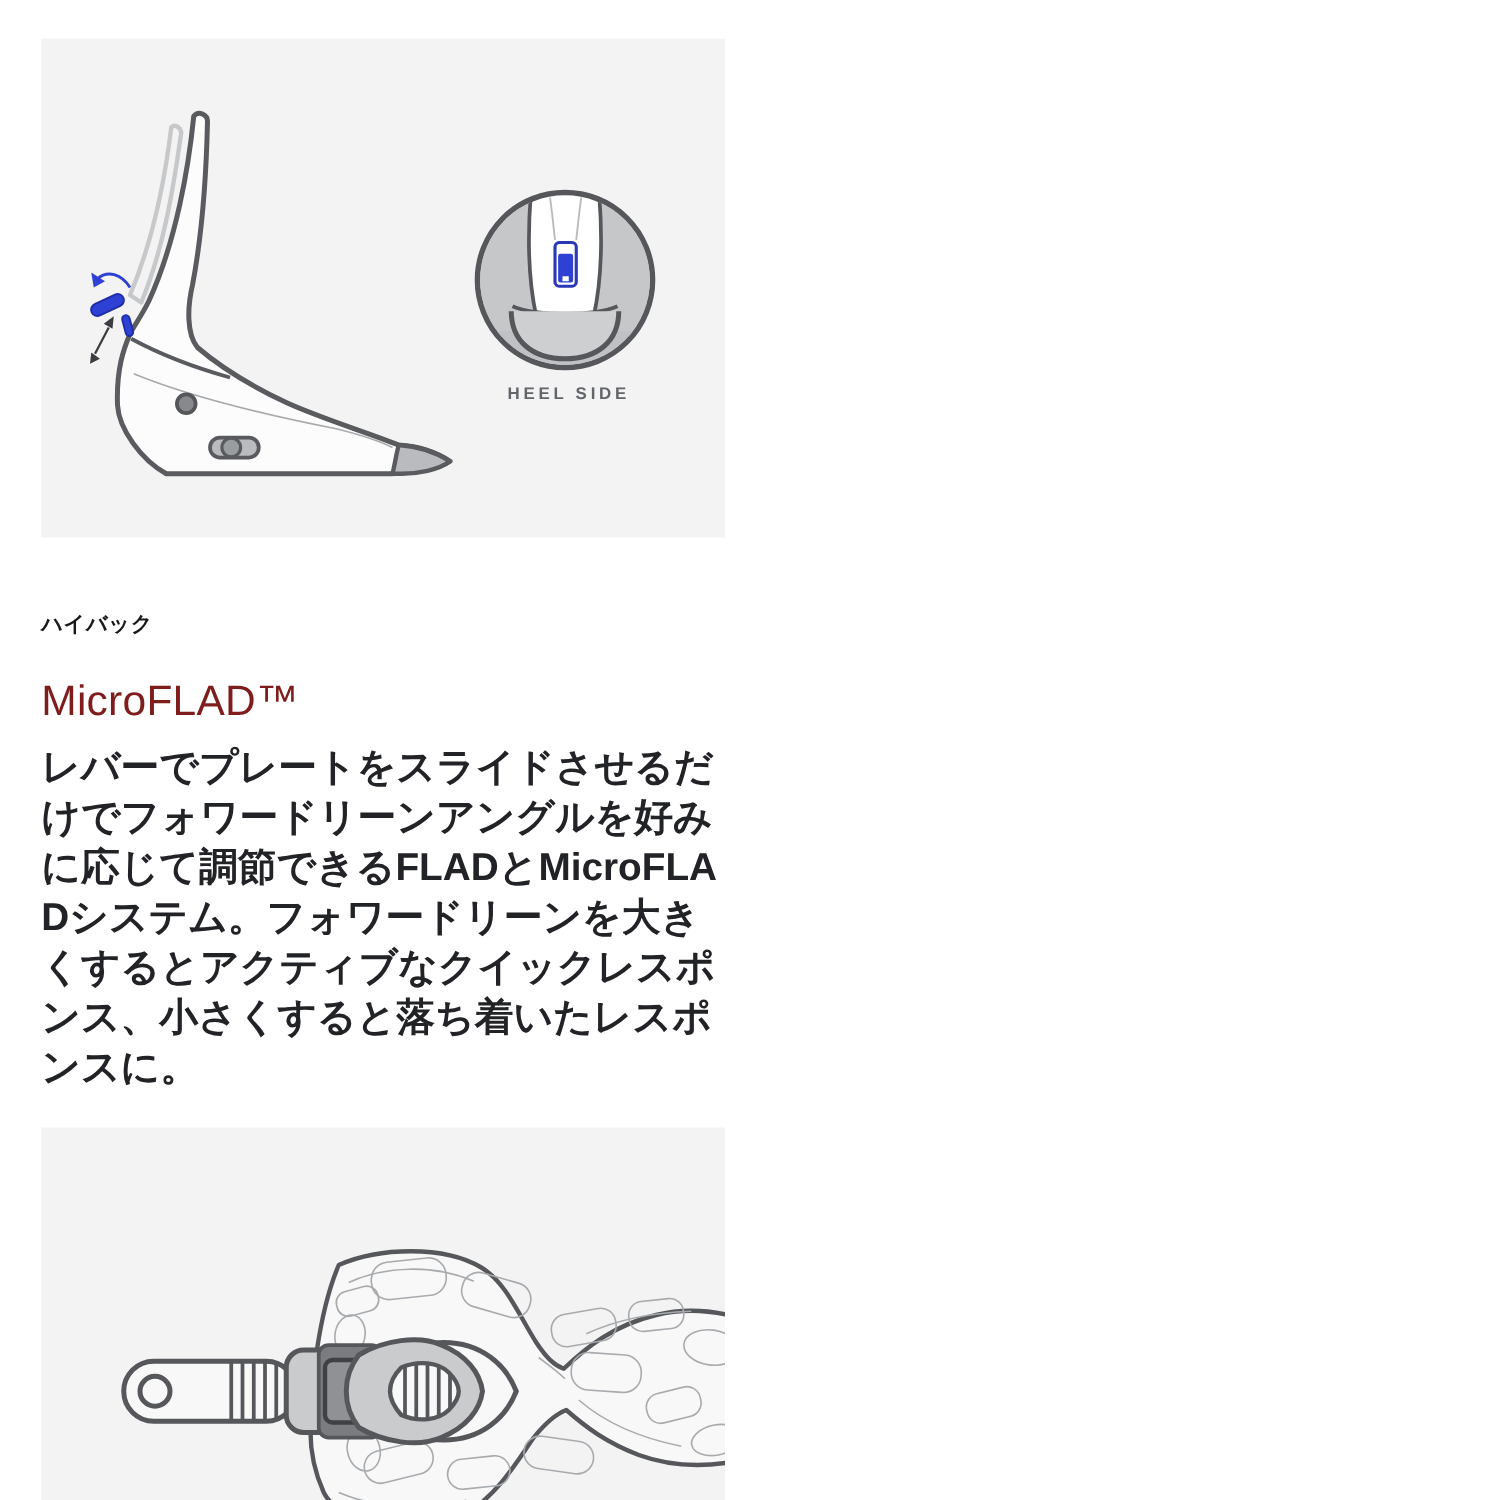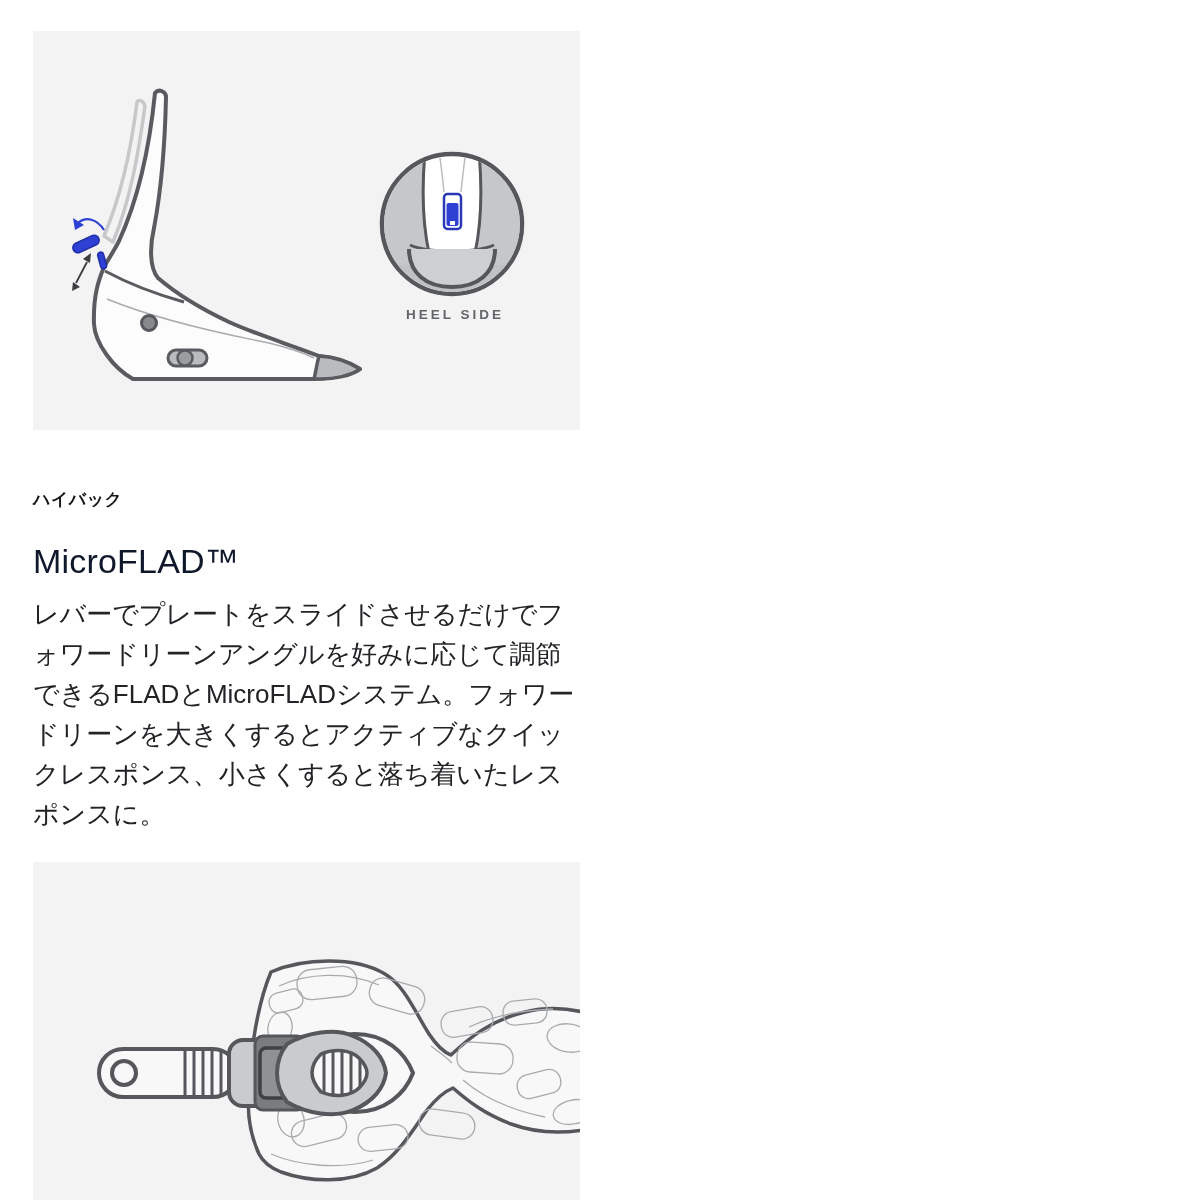--- a/index.html
+++ b/index.html
@@ -27,28 +27,28 @@
     margin:58px 0 14px 0;
     font-size:17px;
     font-weight:700;
     color:#17181a;
     letter-spacing:0.5px;
   }
   .feature-title{
     margin:31px 0 0 0;
     font-size:34px;
     font-weight:400;
-    color:#0f172a;
+    color:#7f1d1d;
     letter-spacing:0.2px;
   }
   .feature-desc{
     margin:13px 0 0 0;
-    font-size:26px;
+    font-size:31px;
     line-height:40px;
-    font-weight:400;
+    font-weight:700;
     color:#222326;
     letter-spacing:0px;
     text-align:left;
     word-break:break-all;
     overflow-wrap:anywhere;
   }
 </style>
 </head>
 <body>
 

